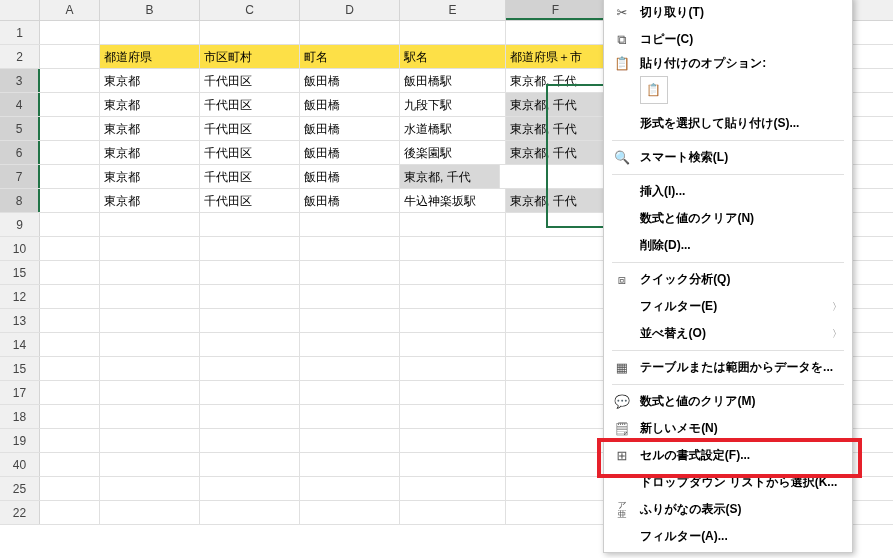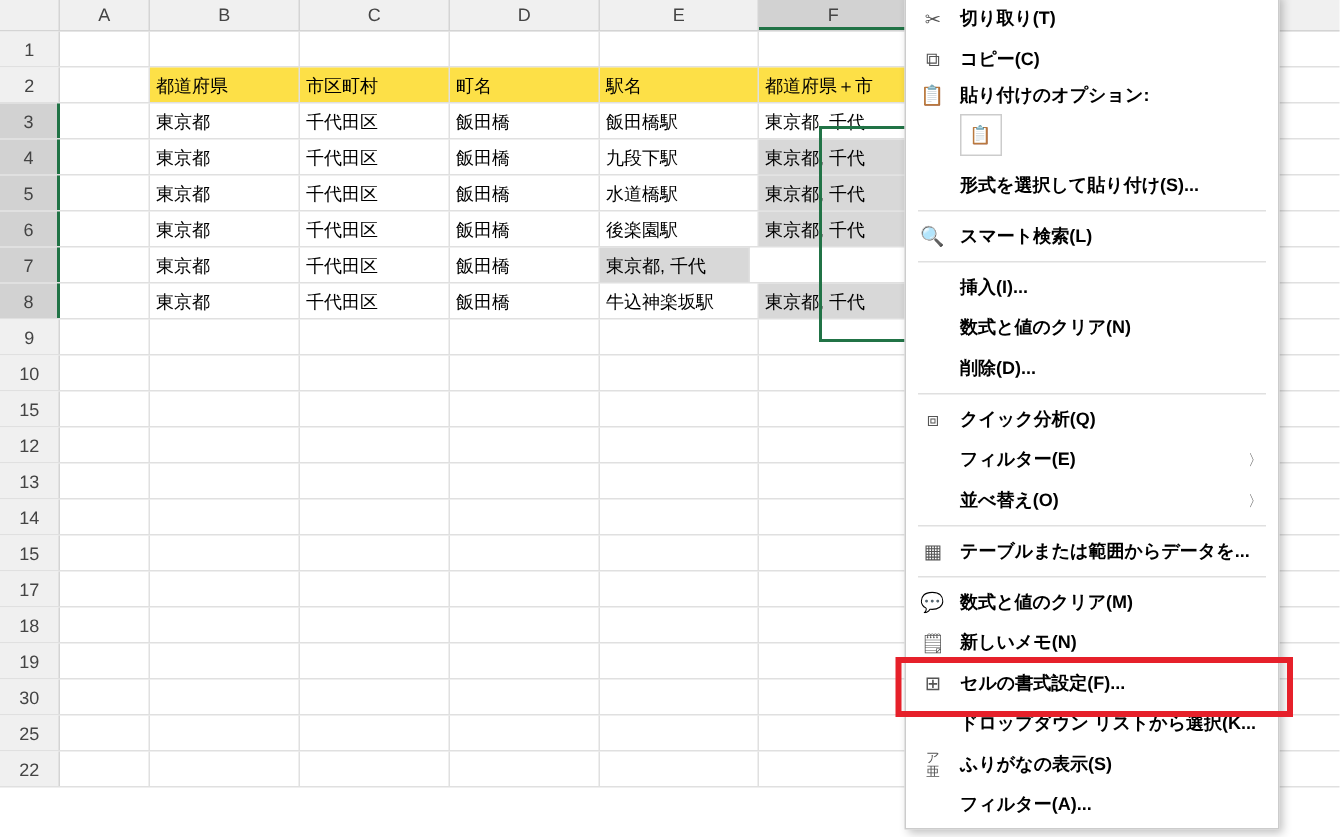--- a/index.html
+++ b/index.html
@@ -324,21 +324,21 @@
       <div class="row">
         <div class="row-header">19</div>
         <div class="cell" style="width:60px"></div>
         <div class="cell"></div>
         <div class="cell"></div>
         <div class="cell"></div>
         <div class="cell wide"></div>
         <div class="cell"></div>
       </div>
       <div class="row">
-        <div class="row-header">30</div>
+        <div class="row-header">40</div>
         <div class="cell" style="width:60px"></div>
         <div class="cell"></div>
         <div class="cell"></div>
         <div class="cell"></div>
         <div class="cell wide"></div>
         <div class="cell"></div>
       </div>
       <div class="row">
         <div class="row-header">25</div>
         <div class="cell" style="width:60px"></div>

